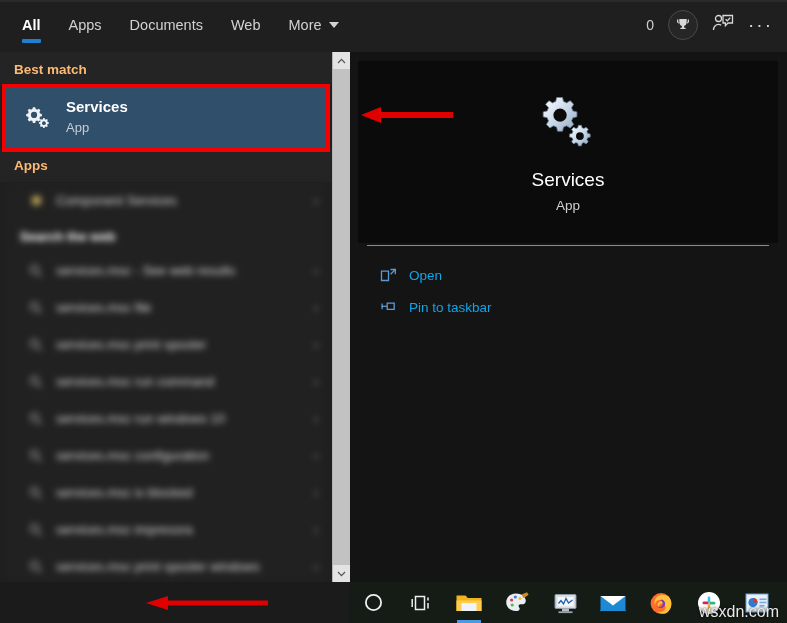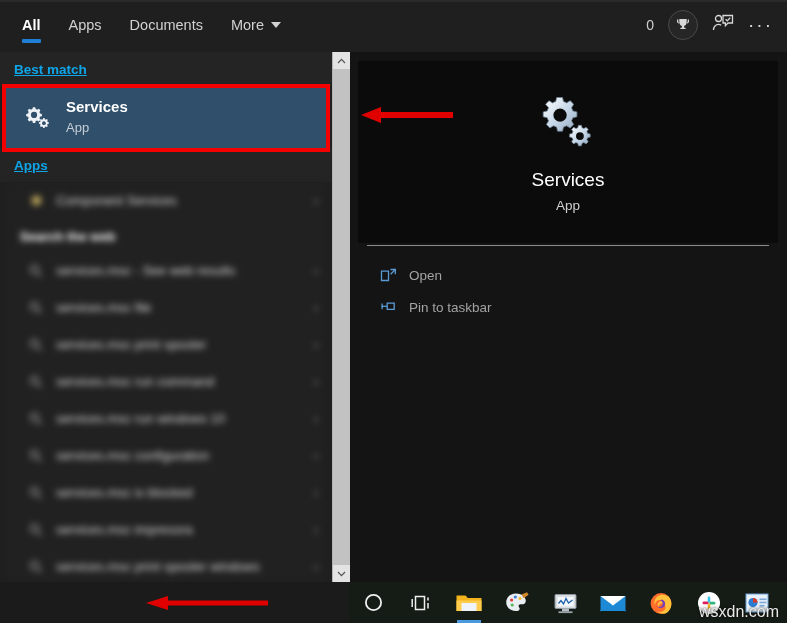--- a/index.html
+++ b/index.html
@@ -47,22 +47,22 @@
     display: flex; align-items: center; justify-content: center;
   }
   .dots { color: #d8d8d8; font-size: 19px; letter-spacing: 2px; line-height: 10px; }
 
   
   .left-pane {
     position: absolute; left: 0; top: 52px; width: 332px; height: 530px;
     background: #1f1f1f; overflow: hidden;
   }
   .section-head {
-    color: #0ea5e9; font-size: 13.5px; font-weight: bold;
-    padding: 10px 0 9px 14px; background: #242424; text-decoration: underline;
+    color: #fdba74; font-size: 13.5px; font-weight: bold;
+    padding: 10px 0 9px 14px; background: #242424;
   }
   .best-row {
     position: relative; height: 62px; margin: 0 6px;
     background: #2f4f6b; display: flex; align-items: center;
     padding-left: 10px;
   }
   .best-icon { width: 44px; display: flex; justify-content: center; }
   .best-text { display: flex; flex-direction: column; padding-left: 6px; }
   .best-title { color: #ffffff; font-size: 15px; font-weight: bold; line-height: 19px; }
   .best-sub { color: #c6cdd4; font-size: 13px; line-height: 18px; margin-top: 3px; }
@@ -120,21 +120,21 @@
     position: absolute; left: 18px; top: 193px; width: 402px; height: 1px;
     background: #8a8a8a;
   }
   .actions { position: absolute; left: 18px; top: 207px; width: 402px; }
   .action-item {
     display: flex; align-items: center; height: 32px; cursor: default;
   }
   .action-ico {
     width: 42px; display: flex; align-items: center; justify-content: center;
   }
-  .action-lbl { color: #a3a3a3; font-size: 13.5px; }
+  .action-lbl { color: #0ea5e9; font-size: 13.5px; }
 
   
   .arrow-preview { position: absolute; left: 361px; top: 106px; z-index: 8; }
   .arrow-search { position: absolute; left: 146px; top: 595px; z-index: 8; }
 
   
   .searchbar {
     position: absolute; left: 0; bottom: 0; width: 349px; height: 41px;
     background: #ffffff; border: 2px solid #1f7fd4;
     display: flex; align-items: center; padding-left: 12px;
@@ -170,20 +170,23 @@
     <div class="tabs">
       <div class="tab active">
         <span>All</span>
         <span class="underline"></span>
       </div>
       <div class="tab">
         <span>Apps</span>
       </div>
       <div class="tab">
         <span>Documents</span>
+      </div>
+      <div class="tab">
+        <span>Web</span>
       </div>
       <div class="tab">
         <span>More</span>
         <span class="caret-down"></span>
       </div>
     </div>
     <div class="tabbar-right">
       <span class="reward-count">0</span>
       <div class="reward-badge">
         <svg width="16" height="16" viewBox="0 0 16 16" aria-hidden="true">

